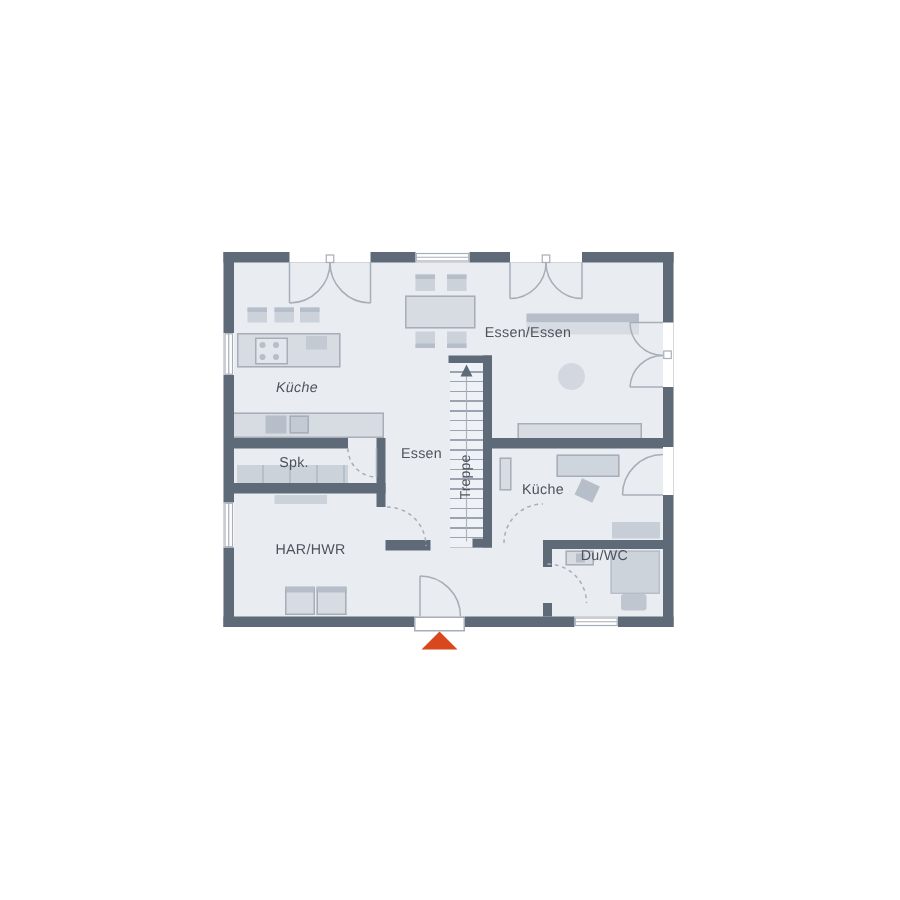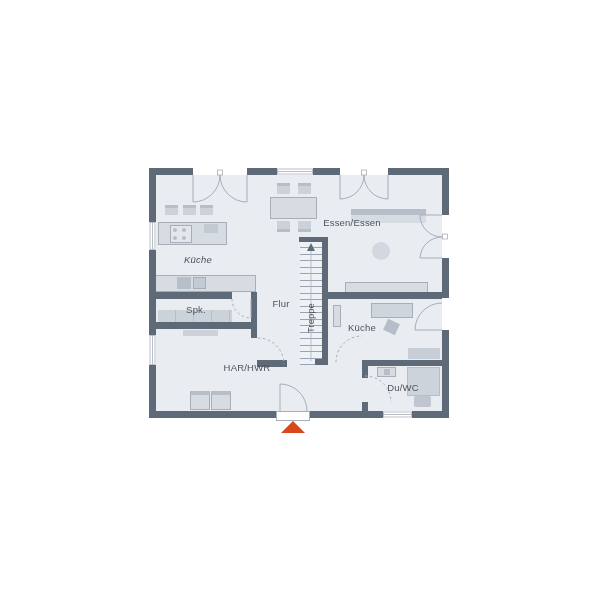--- a/index.html
+++ b/index.html
@@ -172,20 +172,20 @@
     <path class="arc-dashed" d="M109,170 A26,26 0 0 1 135,196"></path>
     <path class="arc-dashed" d="M187,194 A26,26 0 0 1 213,168"></path>
     <path class="arc-dashed" d="M216,208 A26,26 0 0 1 242,234"></path>
 
     <line x1="162" y1="80" x2="162" y2="193" stroke="#aab2bc" stroke-width="0.75"></line>
   </svg>
 
   <div class="label z7" style="left:49px;top:91px;font-style:italic;">Küche</div>
   <div class="label z7" style="left:203px;top:54px;">Essen/Essen</div>
   <div class="label z7" style="left:47px;top:141px;">Spk.</div>
-  <div class="label z7" style="left:132px;top:135px;">Flur</div>
+  <div class="label z7" style="left:132px;top:135px;">Essen</div>
   <div class="label-v z7">Treppe</div>
   <div class="label z7" style="left:213px;top:159px;">Küche</div>
-  <div class="label z7" style="left:58px;top:199px;margin-left:40px;">HAR/HWR</div>
-  <div class="label z7" style="left:254px;top:219px;">Du/WC</div>
+  <div class="label z7" style="left:58px;top:199px;">HAR/HWR</div>
+  <div class="label z7" style="left:254px;top:203px;">Du/WC</div>
 
   <div class="entrance"></div>
 </div>
 
 </body></html>

